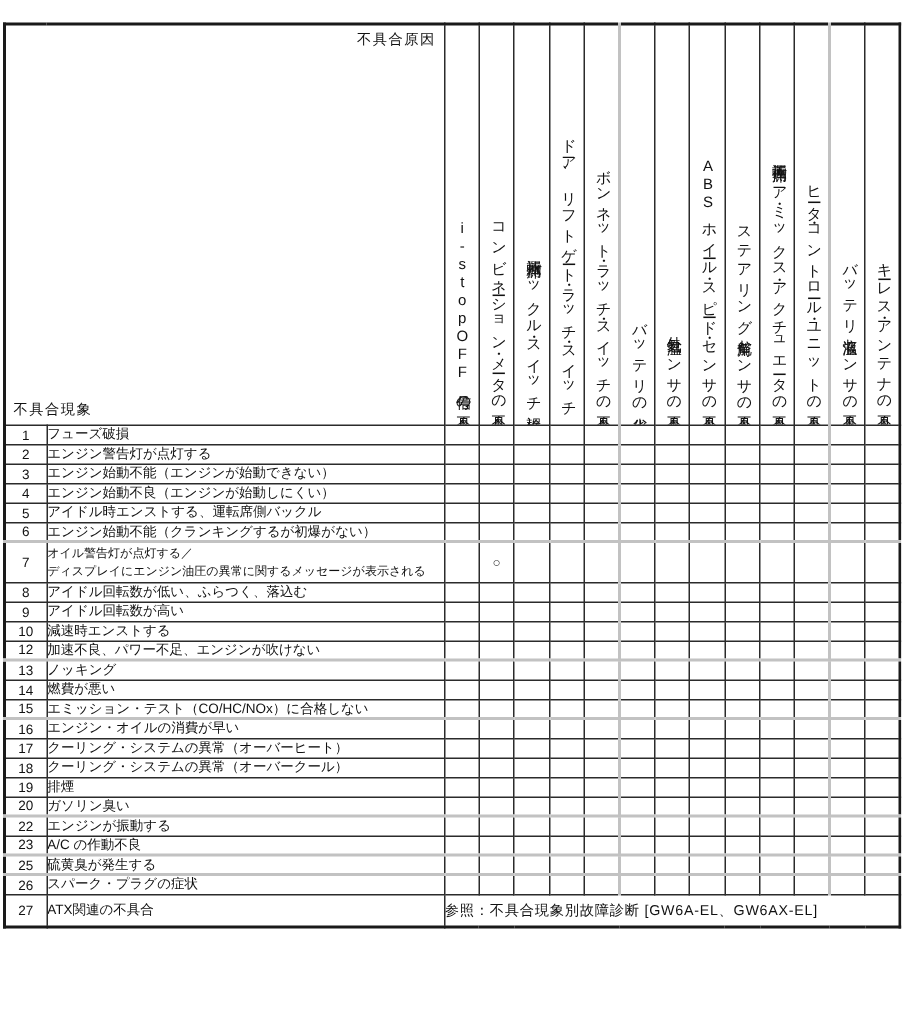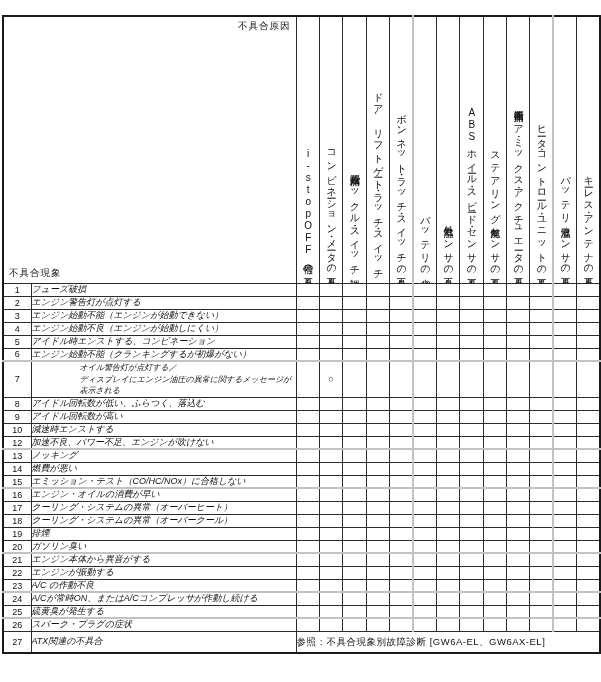--- a/index.html
+++ b/index.html
@@ -75,26 +75,24 @@
   }
   td.num {
     text-align: center;
     font-size: 9px;
   }
   td.phen {
     font-size: 9px;
     padding-left: 5px;
     white-space: pre-line;
     line-height: 1.25;
-    font-style: italic;
   }
   td.phen.small {
     font-size: 8px;
     line-height: 1.45;
-    padding-left: 48px;
   }
   td.cell {
     text-align: center;
     vertical-align: middle;
     font-size: 9px;
     color: #333;
   }
   td.note {
     text-align: left;
     font-size: 9.5px;
@@ -207,21 +205,21 @@
           <td class="cell"></td>
           <td class="cell"></td>
           <td class="cell"></td>
           <td class="cell"></td>
           <td class="cell gray-right"></td>
           <td class="cell"></td>
           <td class="cell"></td>
         </tr>
         <tr style="height: 13px;">
           <td class="num">5</td>
-          <td class="phen">アイドル時エンストする、コンビネーション</td>
+          <td class="phen">アイドル時エンストする、運転席側バックル</td>
           <td class="cell"></td>
           <td class="cell"></td>
           <td class="cell"></td>
           <td class="cell"></td>
           <td class="cell gray-right"></td>
           <td class="cell"></td>
           <td class="cell"></td>
           <td class="cell"></td>
           <td class="cell"></td>
           <td class="cell"></td>
@@ -462,73 +460,39 @@
           <td class="cell"></td>
           <td class="cell"></td>
           <td class="cell"></td>
           <td class="cell"></td>
           <td class="cell"></td>
           <td class="cell gray-right"></td>
           <td class="cell"></td>
           <td class="cell"></td>
         </tr>
         <tr style="height: 13px;">
-          <td class="num">21</td>
-          <td class="phen">エンジン本体から異音がする</td>
-          <td class="cell"></td>
-          <td class="cell"></td>
-          <td class="cell"></td>
-          <td class="cell"></td>
-          <td class="cell gray-right"></td>
-          <td class="cell"></td>
-          <td class="cell"></td>
-          <td class="cell"></td>
-          <td class="cell"></td>
-          <td class="cell"></td>
-          <td class="cell gray-right"></td>
-          <td class="cell"></td>
-          <td class="cell"></td>
-        </tr>
-        <tr style="height: 13px;">
           <td class="num">22</td>
           <td class="phen">エンジンが振動する</td>
           <td class="cell"></td>
           <td class="cell"></td>
           <td class="cell"></td>
           <td class="cell"></td>
           <td class="cell gray-right"></td>
           <td class="cell"></td>
           <td class="cell"></td>
           <td class="cell"></td>
           <td class="cell"></td>
           <td class="cell"></td>
           <td class="cell gray-right"></td>
           <td class="cell"></td>
           <td class="cell"></td>
         </tr>
         <tr class="gray-after" style="height: 13px;">
           <td class="num">23</td>
           <td class="phen">A/C の作動不良</td>
-          <td class="cell"></td>
-          <td class="cell"></td>
-          <td class="cell"></td>
-          <td class="cell"></td>
-          <td class="cell gray-right"></td>
-          <td class="cell"></td>
-          <td class="cell"></td>
-          <td class="cell"></td>
-          <td class="cell"></td>
-          <td class="cell"></td>
-          <td class="cell gray-right"></td>
-          <td class="cell"></td>
-          <td class="cell"></td>
-        </tr>
-        <tr style="height: 13px;">
-          <td class="num">24</td>
-          <td class="phen">A/Cが常時ON、またはA/Cコンプレッサが作動し続ける</td>
           <td class="cell"></td>
           <td class="cell"></td>
           <td class="cell"></td>
           <td class="cell"></td>
           <td class="cell gray-right"></td>
           <td class="cell"></td>
           <td class="cell"></td>
           <td class="cell"></td>
           <td class="cell"></td>
           <td class="cell"></td>

